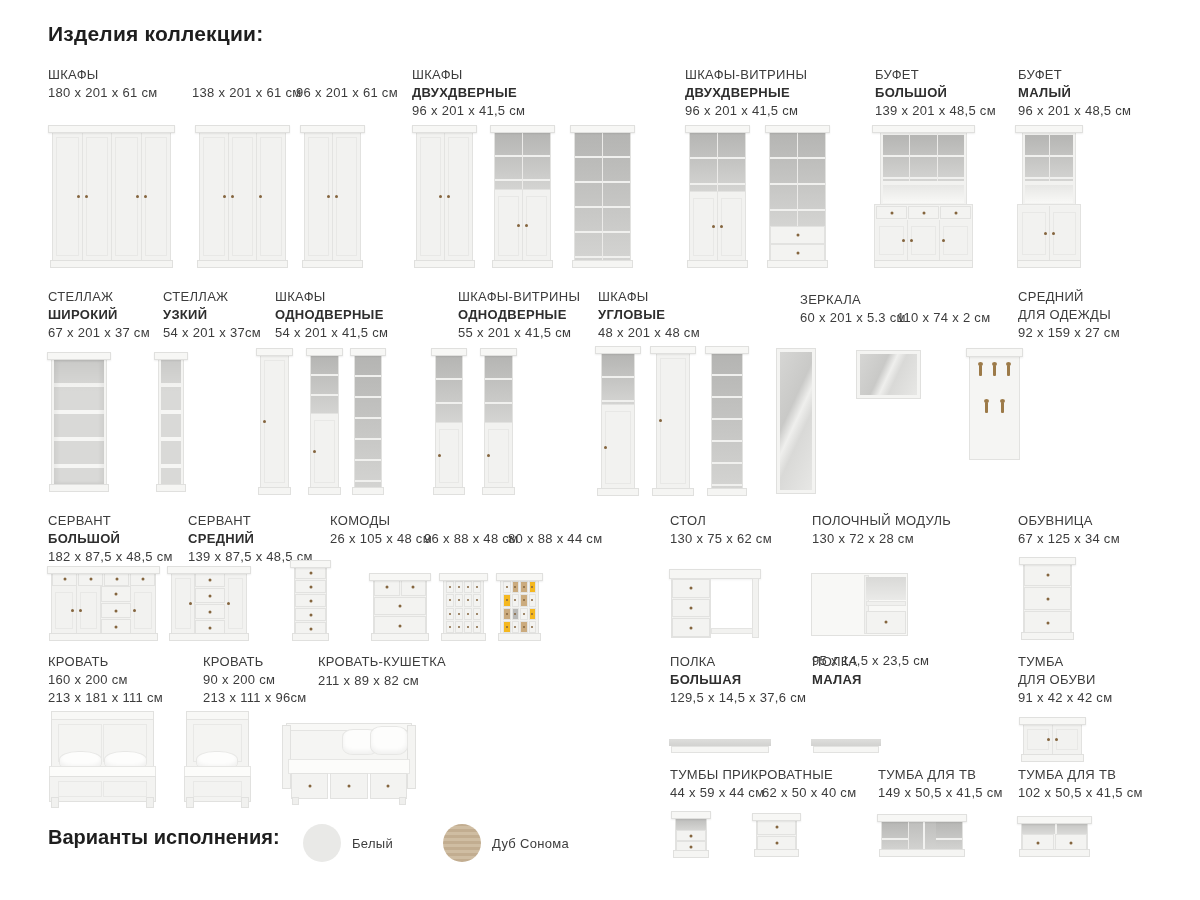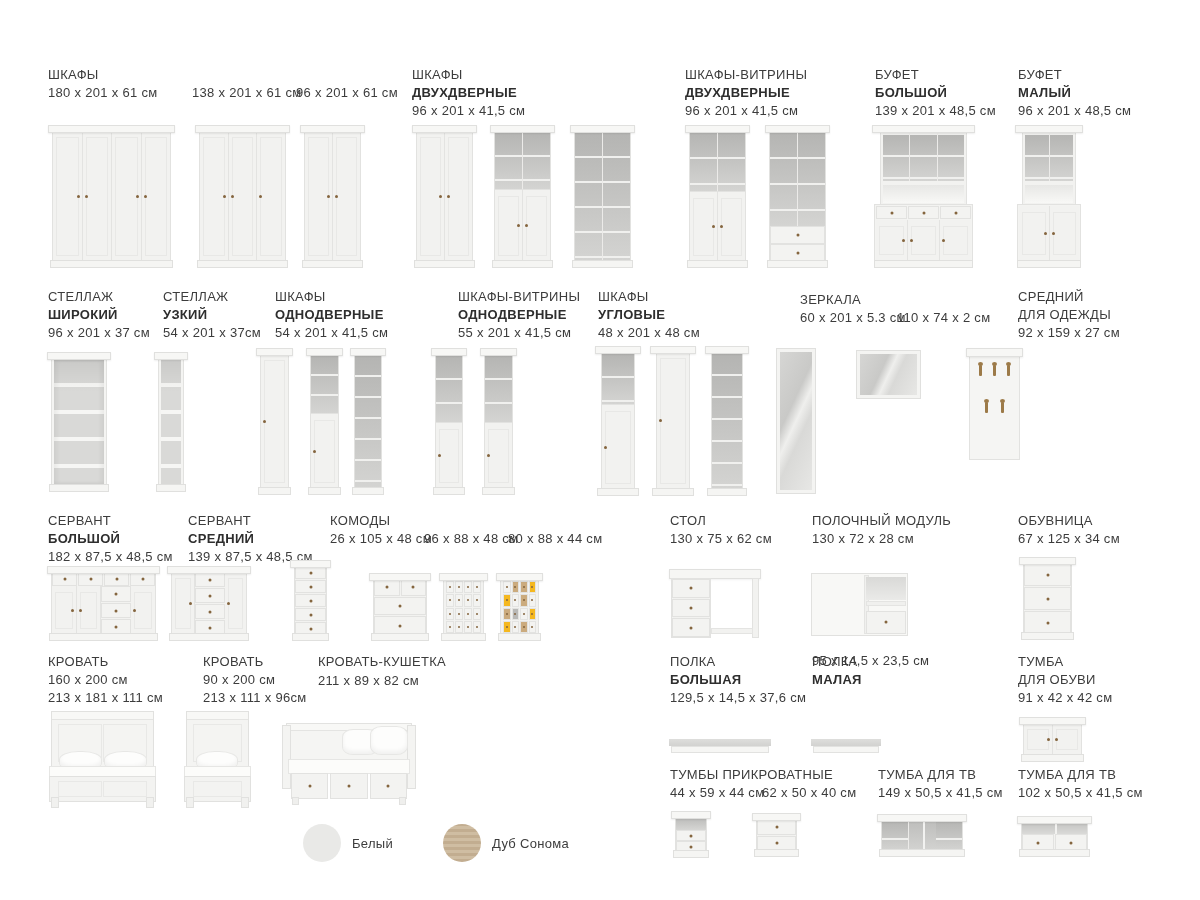--- a/index.html
+++ b/index.html
@@ -42,20 +42,21 @@
   .cell{position:relative;background:#f3f3f1;border:1px solid #e3e3e1;}
   .cell::after{content:"";position:absolute;width:2px;height:2px;border-radius:50%;background:#84653e;
       left:50%;top:50%;transform:translate(-50%,-50%);}
   .sw{position:absolute;width:38px;height:38px;border-radius:50%;}
 </style>
 </head>
 <body>
 
 <div id="page">
 
+  <div class="title" style="left:48px;top:22px">Изделия коллекции:</div>
 
   <span class="txt" style="left:48px;top:66px">ШКАФЫ</span>
   <span class="txt" style="left:48px;top:84px">180 x 201 x 61 см</span>
   <span class="txt" style="left:192px;top:84px">138 x 201 x 61 см</span>
   <span class="txt" style="left:296px;top:84px">96 x 201 x 61 см</span>
 
   <span class="txt" style="left:412px;top:66px">ШКАФЫ</span>
   <span class="txt b" style="left:412px;top:84px">ДВУХДВЕРНЫЕ</span>
   <span class="txt" style="left:412px;top:102px">96 x 201 x 41,5 см</span>
 
@@ -191,21 +192,21 @@
       <div class="row" style="position:absolute;inset:1px">
           <div class="door kr"></div>
           <div class="door kl"></div>
         </div>
     </div>
     <div class="pl"></div>
   </div>
 
   <span class="txt" style="left:48px;top:288px">СТЕЛЛАЖ</span>
   <span class="txt b" style="left:48px;top:306px">ШИРОКИЙ</span>
-  <span class="txt" style="left:48px;top:324px">96 x 201 x 37 см</span>
+  <span class="txt" style="left:48px;top:324px">67 x 201 x 37 см</span>
 
   <span class="txt" style="left:163px;top:288px">СТЕЛЛАЖ</span>
   <span class="txt b" style="left:163px;top:306px">УЗКИЙ</span>
   <span class="txt" style="left:163px;top:324px">54 x 201 x 37см</span>
 
   <span class="txt" style="left:275px;top:288px">ШКАФЫ</span>
   <span class="txt b" style="left:275px;top:306px">ОДНОДВЕРНЫЕ</span>
   <span class="txt" style="left:275px;top:324px">54 x 201 x 41,5 см</span>
 
   <span class="txt" style="left:458px;top:288px">ШКАФЫ-ВИТРИНЫ</span>
@@ -619,18 +620,19 @@
         <div style="position:absolute;left:50%;top:0;bottom:0;width:2px;background:#f2f2f0"></div>
       </div>
       <div class="row" style="flex:1;gap:1px">
           <div class="drawer"></div>
           <div class="drawer"></div>
         </div>
     </div>
     <div class="pl"></div>
   </div>
 
+  <div class="vtitle" style="left:48px;top:826px">Варианты исполнения:</div>
   <div class="sw" style="left:303px;top:824px;background:#e9e9e7"></div>
   <span class="txt" style="left:352px;top:835px">Белый</span>
   <div class="sw" style="left:443px;top:824px;background:repeating-linear-gradient(0deg,#c2ad90 0 3px,#cfbda2 3px 6px)"></div>
   <span class="txt" style="left:492px;top:835px">Дуб Сонома</span>
 
 </div>
 
 </body></html>

